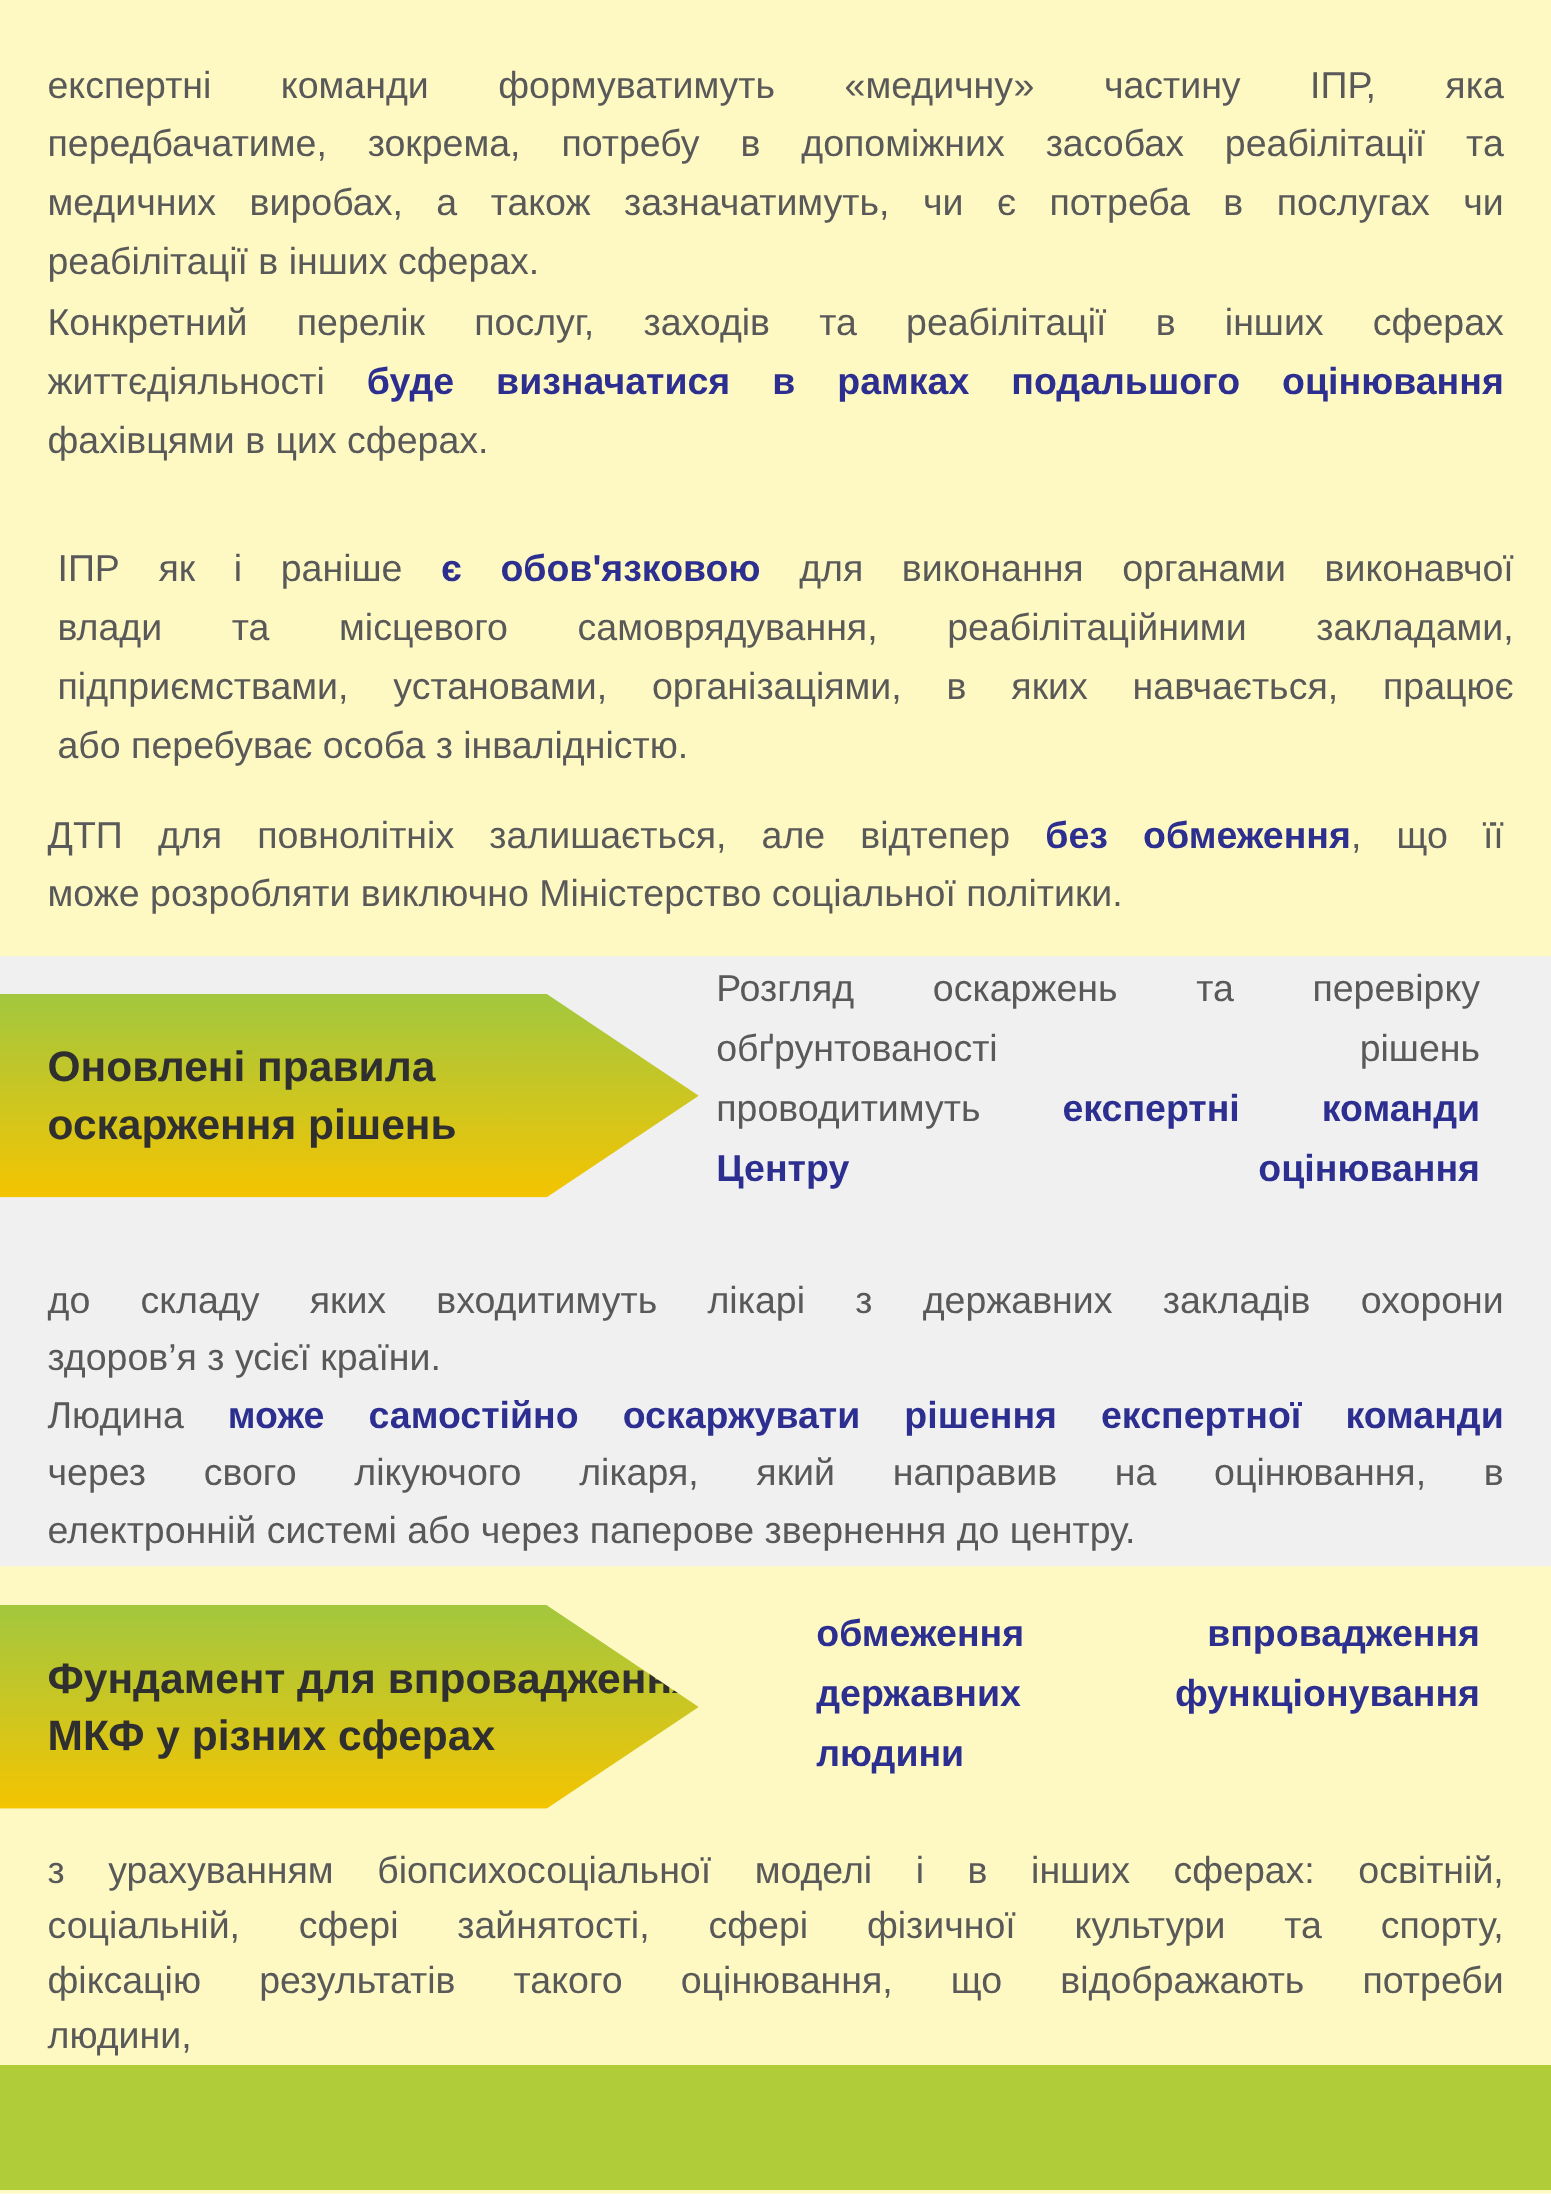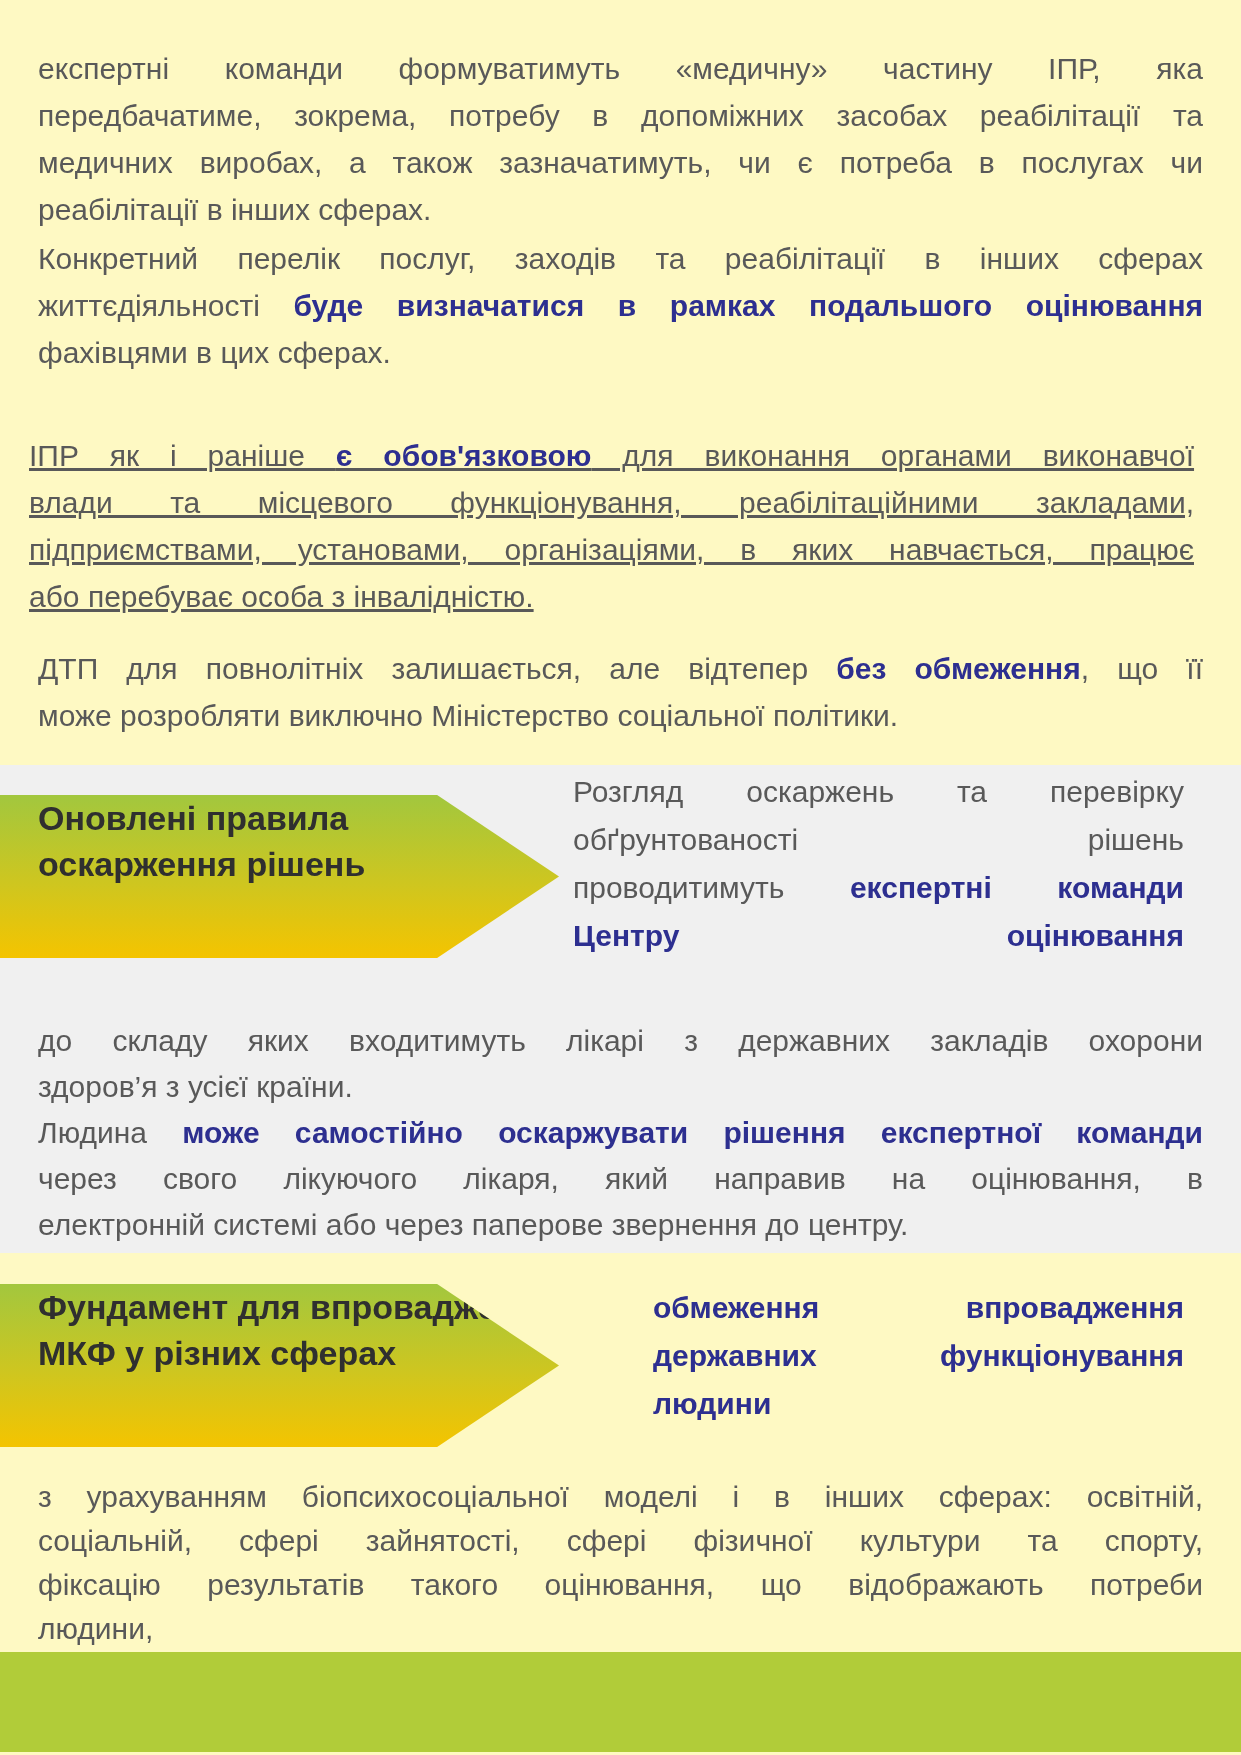--- a/index.html
+++ b/index.html
@@ -14,31 +14,31 @@
   .tblock{position:absolute;font-size:30px;}
   .tline{white-space:normal;}
   .just{text-align:justify;text-align-last:justify;}
   .s-n{color:#595959;font-weight:400;}
   .s-b{color:#2d2f90;font-weight:700;}
   .band{position:absolute;left:0;width:1241px;background:#f0f0f0;}
   .arrow{
     position:absolute;left:0;width:559px;height:163px;
     background:linear-gradient(180deg,#a2c73e 0%,#cfc61f 55%,#f4c400 100%);
     clip-path:polygon(0 0,78.2% 0,100% 50%,78.2% 100%,0 100%);
-    display:flex;flex-direction:column;
+    display:flex;flex-direction:column;justify-content:center;
     padding-left:38px;box-sizing:border-box;
   }
   .arrow .t{
     font-size:34px;font-weight:700;color:#2f2f2f;line-height:46px;
   }
   .greenbar{position:absolute;left:0;width:1241px;height:100px;background:#b1cc39;}
   
   #p1{top:45px;left:38px;width:1165px;line-height:47px;}
   #p2{top:235px;left:38px;width:1165px;line-height:47px;}
-  #p3{top:432px;left:29px;width:1165px;line-height:47px;text-decoration:underline;}
+  #p3{top:432px;left:46px;width:1165px;line-height:47px;}
   #p4{top:645px;left:38px;width:1165px;line-height:47px;}
   #band1{top:765px;height:488px;}
   #arrow1{top:795px;}
   #col1{top:768px;left:573px;width:611px;line-height:48px;}
   #midpara{top:1018px;left:38px;width:1165px;line-height:46px;}
   #arrow2{top:1284px;}
   #col2{top:1284px;left:653px;width:531px;line-height:48px;}
   #botpara{top:1475px;left:38px;width:1165px;line-height:44px;}
   #greenbar{top:1652px;}
 </style>
@@ -53,21 +53,21 @@
       <div class="tline just"><span class="s-n">медичних виробах, а також зазначатимуть, чи є потреба в послугах чи</span></div>
       <div class="tline"><span class="s-n">реабілітації в інших сферах.</span></div>
     </div>
   <div class="tblock" id="p2">
       <div class="tline just"><span class="s-n">Конкретний перелік послуг, заходів та реабілітації в інших сферах</span></div>
       <div class="tline just"><span class="s-n">життєдіяльності </span><span class="s-b">буде визначатися в рамках подальшого оцінювання</span></div>
       <div class="tline"><span class="s-n">фахівцями в цих сферах.</span></div>
     </div>
   <div class="tblock" id="p3">
       <div class="tline just"><span class="s-n">ІПР як і раніше </span><span class="s-b">є обов'язковою</span><span class="s-n"> для виконання органами виконавчої</span></div>
-      <div class="tline just"><span class="s-n">влади та місцевого функціонування, реабілітаційними закладами,</span></div>
+      <div class="tline just"><span class="s-n">влади та місцевого самоврядування, реабілітаційними закладами,</span></div>
       <div class="tline just"><span class="s-n">підприємствами, установами, організаціями, в яких навчається, працює</span></div>
       <div class="tline"><span class="s-n">або перебуває особа з інвалідністю.</span></div>
     </div>
   <div class="tblock" id="p4">
       <div class="tline just"><span class="s-n">ДТП для повнолітніх залишається, але відтепер </span><span class="s-b">без обмеження</span><span class="s-n">, що її</span></div>
       <div class="tline"><span class="s-n">може розробляти виключно Міністерство соціальної політики.</span></div>
     </div>
 
   <div class="band" id="band1"></div>
 

